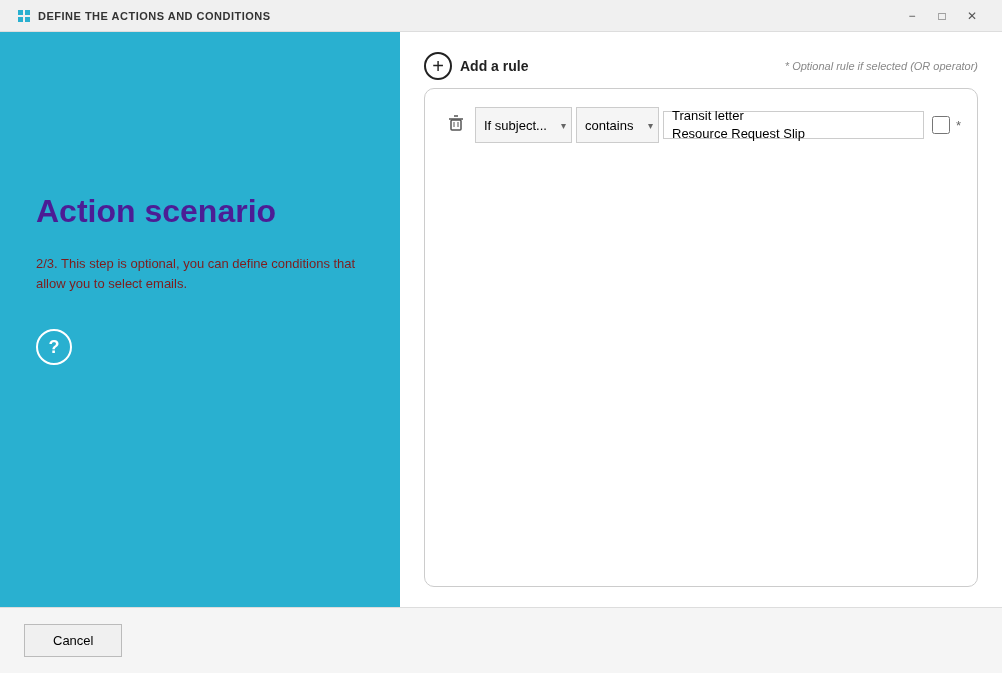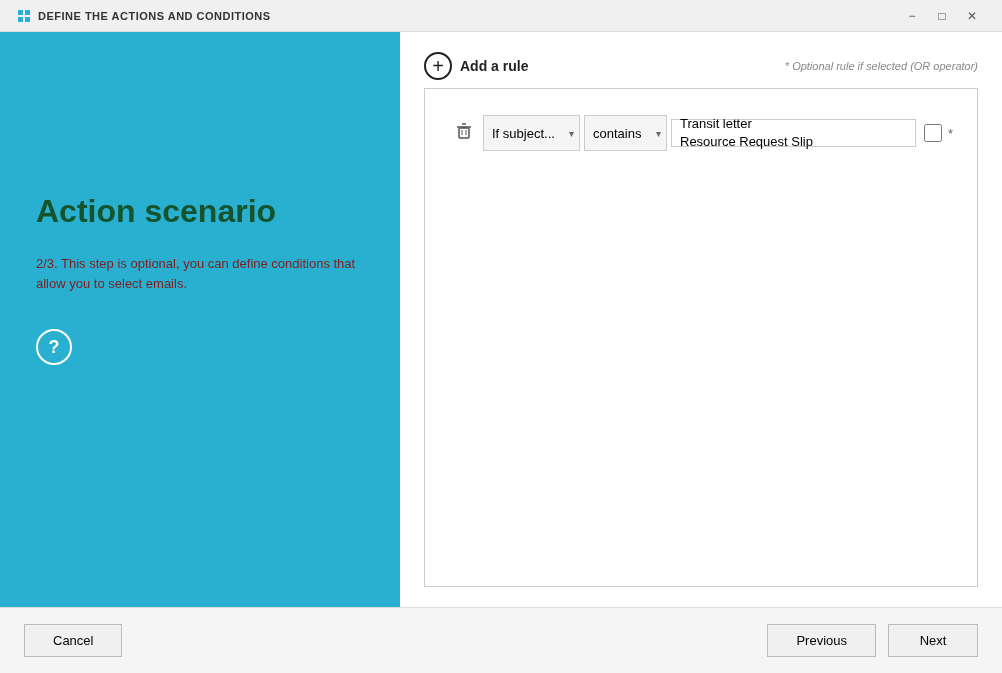--- a/index.html
+++ b/index.html
@@ -64,21 +64,21 @@
       background: #29b0d0;
       padding: 40px 36px;
       display: flex;
       flex-direction: column;
       color: white;
       flex-shrink: 0;
     }
     .left-panel .scenario-title {
       font-size: 32px;
       font-weight: 700;
-      color: #14532d;
+      color: #4c1d95;
       margin-top: 120px;
       margin-bottom: 24px;
       line-height: 1.2;
     }
     .left-panel .scenario-desc {
       font-size: 13px;
       color: #7f1d1d;
       line-height: 1.5;
       margin-bottom: 36px;
     }
@@ -137,23 +137,23 @@
       font-size: 11px;
       color: #888;
       margin-left: auto;
     }
     .optional-note em {
       font-style: italic;
     }
     .rules-area {
       flex: 1;
       border: 1px solid #ccc;
-      border-radius: 0;
+      border-radius: 10px;
       overflow-y: auto;
-      padding: 20px;
+      padding: 12px;
       position: relative;
     }
     .rule-row {
       display: flex;
       align-items: center;
       gap: 4px;
       padding: 6px 4px;
     }
     .delete-btn {
       width: 30px;
@@ -313,17 +313,13 @@
 
         <input type="checkbox" class="rule-checkbox" style="">
         <span class="rule-star">*</span>
       </div>
     </div>
   </div>
 </div>
 
 <div class="bottom-bar">
   <button class="bottom-btn">Cancel</button>
-  <div style="display:flex; gap:12px;">
-    <button class="bottom-btn">Previous</button>
-    <button class="bottom-btn">Next</button>
-  </div>
 </div>
 
 </body></html>

